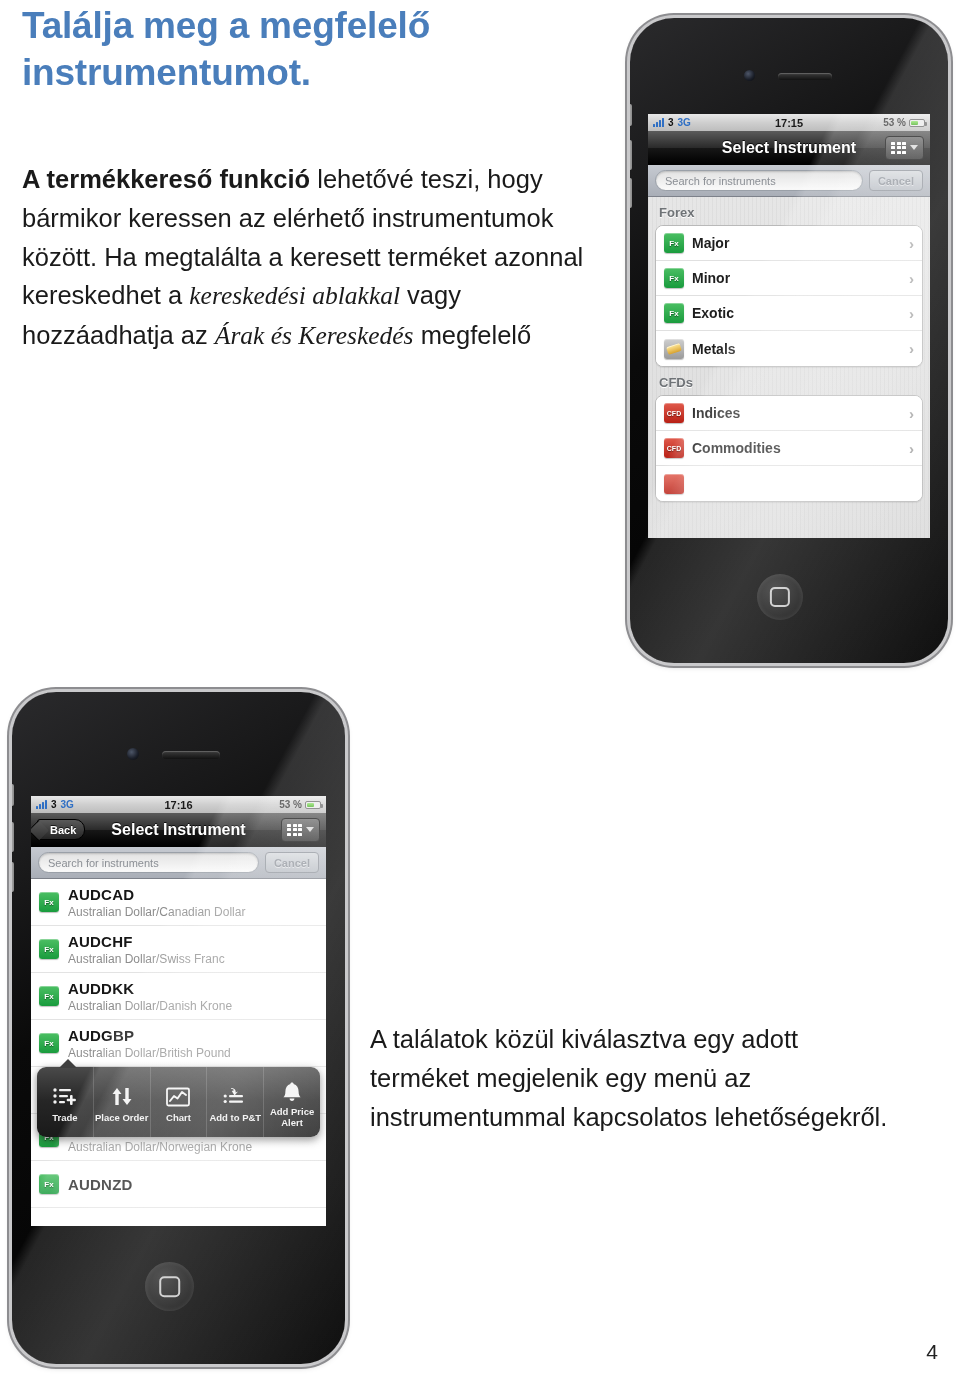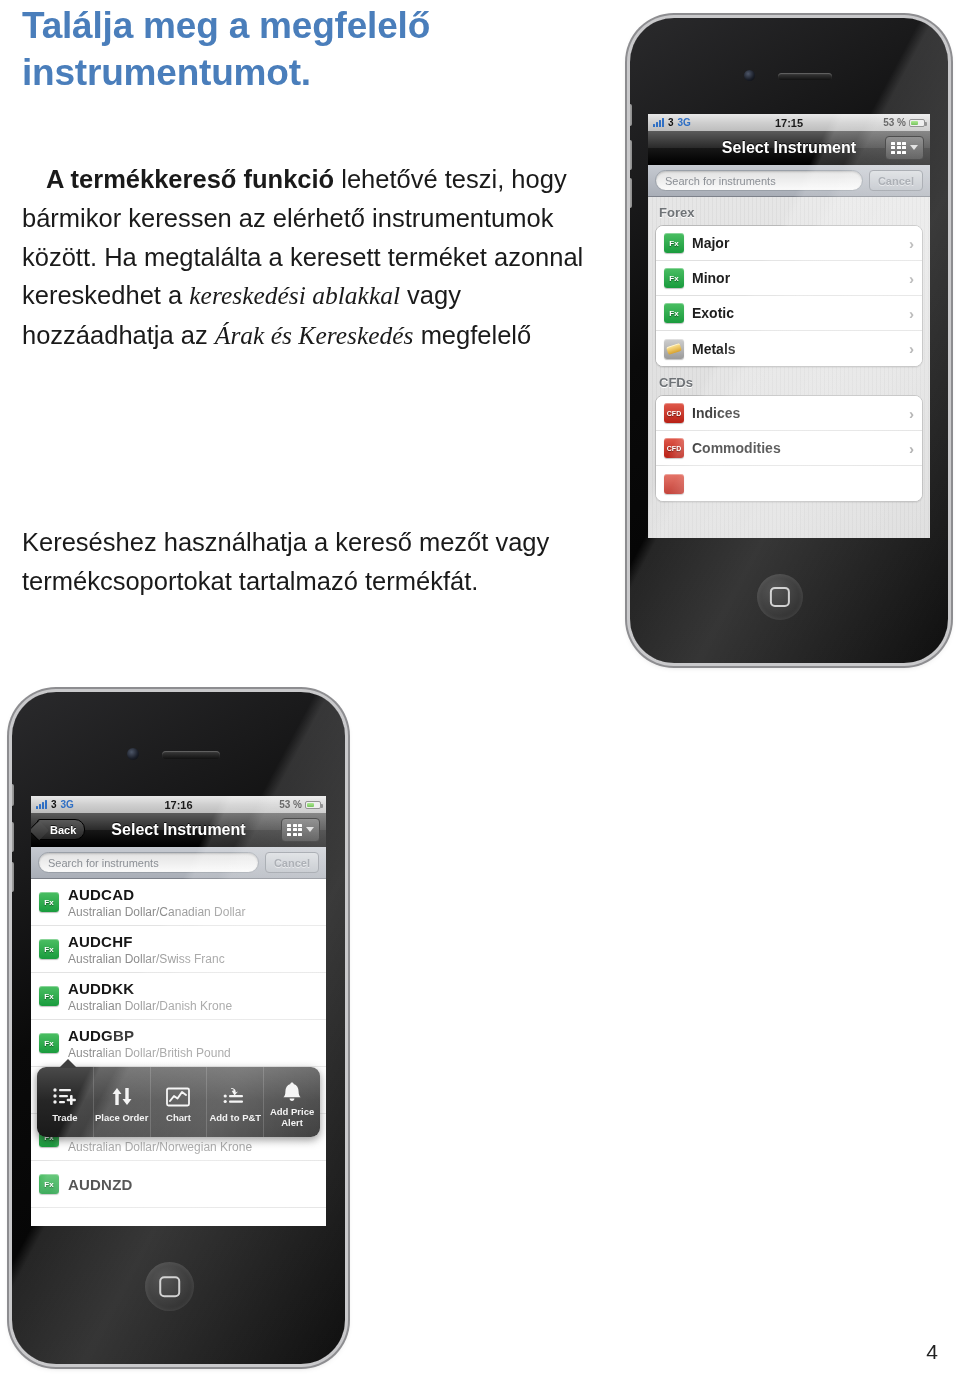--- a/index.html
+++ b/index.html
@@ -22,21 +22,21 @@
     font-size: 25.5px; line-height: 1.52; color: #1a1a1a;
   }
   .para2 {
     position: absolute; left: 22px; top: 523px; width: 530px;
     font-size: 25.5px; line-height: 1.52; color: #1a1a1a;
   }
   .para3 {
     position: absolute; left: 370px; top: 1020px; width: 520px;
     font-size: 25.5px; line-height: 1.52; color: #1a1a1a;
   }
-  b.bold { font-weight: bold; margin-left: 24px; }
+  b.bold { font-weight: bold; }
   i.ital { font-style: italic; font-family: Liberation Serif, serif; }
 
   .page-num {
     position: absolute; right: 22px; bottom: 12px;
     font-size: 21px; color: #222;
   }
 
   
   .phone {
     position: absolute;
@@ -249,22 +249,22 @@
 <body>
 
 <div class="page">
 
   <div class="title">Találja meg a megfelelő instrumentumot.</div>
 
   <div class="para1">
     <b class="bold">A termékkereső funkció</b><span> lehetővé teszi, hogy bármikor keressen az elérhető instrumentumok között. Ha megtalálta a keresett terméket azonnal kereskedhet a </span><i class="ital">kereskedési ablakkal</i><span> vagy hozzáadhatja az </span><i class="ital">Árak és Kereskedés</i><span> megfelelő</span>
   </div>
 
-  <div class="para2">Kereséshez használhatja a kereső mezőt vagy termékcsoportokat tartalmazó termékfát.</div>
-
+
+  <div class="para3">A találatok közül kiválasztva egy adott terméket megjelenik egy menü az instrumentummal kapcsolatos lehetőségekről.</div>
 
   <div class="page-num">4</div>
 
   <div class="phone top">
     <div class="sidebtn" style="top:86px;height:22px;"></div>
     <div class="sidebtn" style="top:122px;height:30px;"></div>
     <div class="sidebtn" style="top:160px;height:30px;"></div>
 
     <div class="cam" style="left:114px;top:52px;width:11px;height:11px;"></div>
     <div class="speaker" style="left:148px;top:55px;width:54px;height:7px;"></div>

